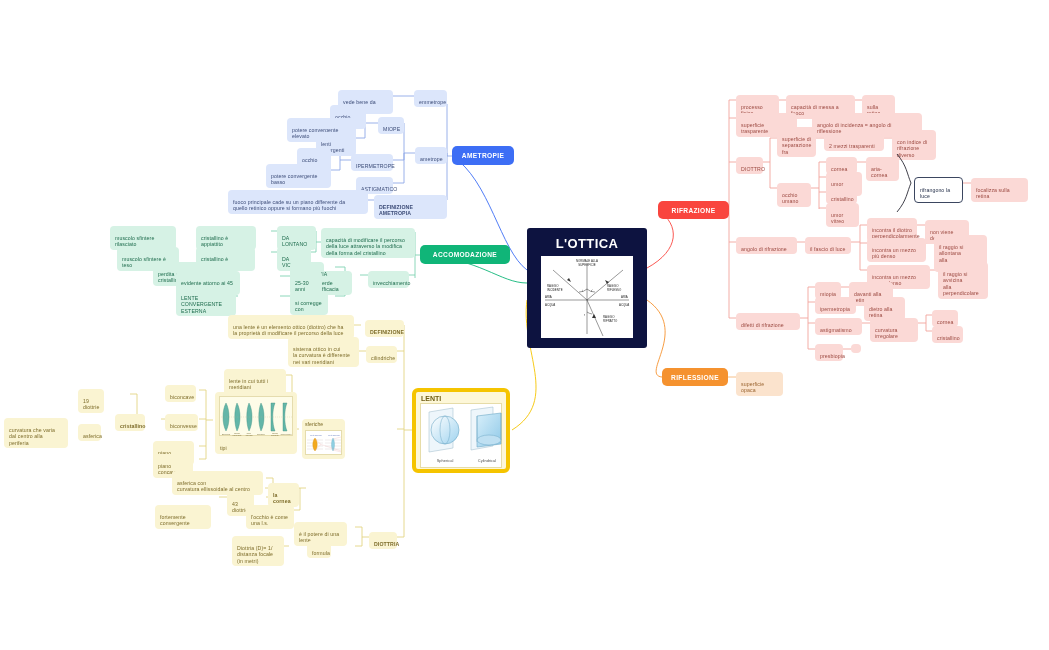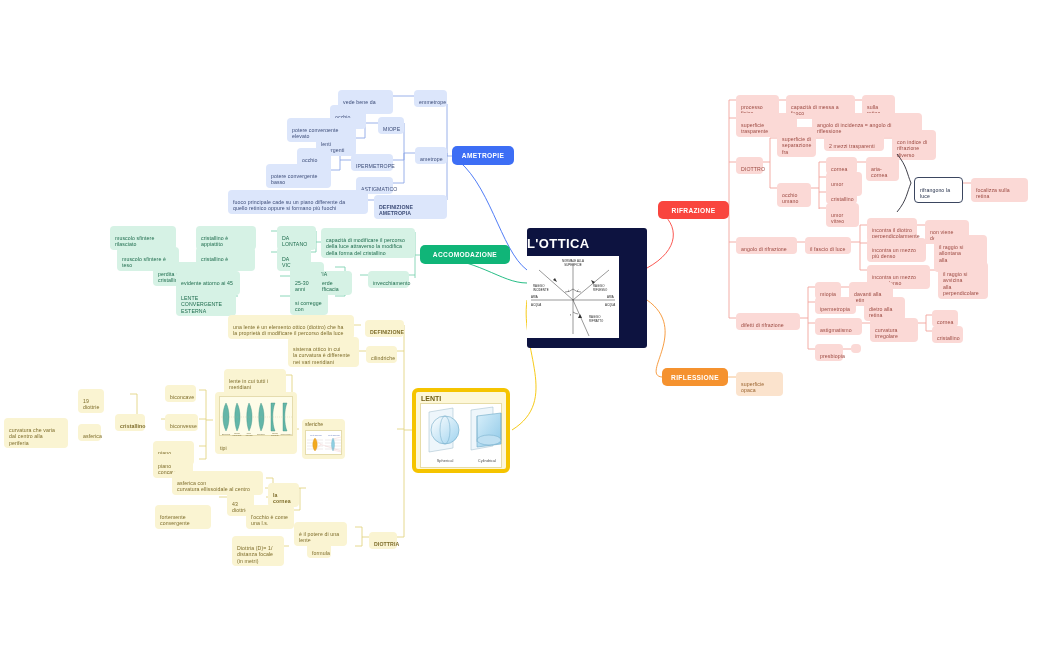--- a/index.html
+++ b/index.html
@@ -25,21 +25,21 @@
   .cap { position:absolute; border-radius:5px; color:#fff; font-weight:bold;
          font-size:6.6px; letter-spacing:.35px; display:flex; align-items:center;
          justify-content:center; }
   .cap-ametropie    { background:#3d6ef5; }
   .cap-accomodazione{ background:#10b578; }
   .cap-rifrazione   { background:#f9453e; }
   .cap-riflessione  { background:#f5922f; }
 
   
   #center { position:absolute; background:#0d1340; border-radius:3px;
-            display:flex; flex-direction:column; }
+            display:flex; flex-direction:column; align-items:center; }
   #center-title { color:#fff; font-size:13px; font-weight:bold; letter-spacing:.4px;
                   margin-top:8px; margin-bottom:5px; }
   #center-fig { background:#fff; width:92px; height:82px; position:relative; }
 
   
   #lenti-box { position:absolute; border:4px solid #f5c400; border-radius:6px;
                background:#fdf7d8; }
   #lenti-label { font-size:7px; font-weight:bold; color:#6f5d14; margin:3px 0 1px 5px; }
   #lenti-img { background:#ffffff; border:1px solid #e6dca8; margin:0 4px 4px 4px;
                height:65px; position:relative; }

